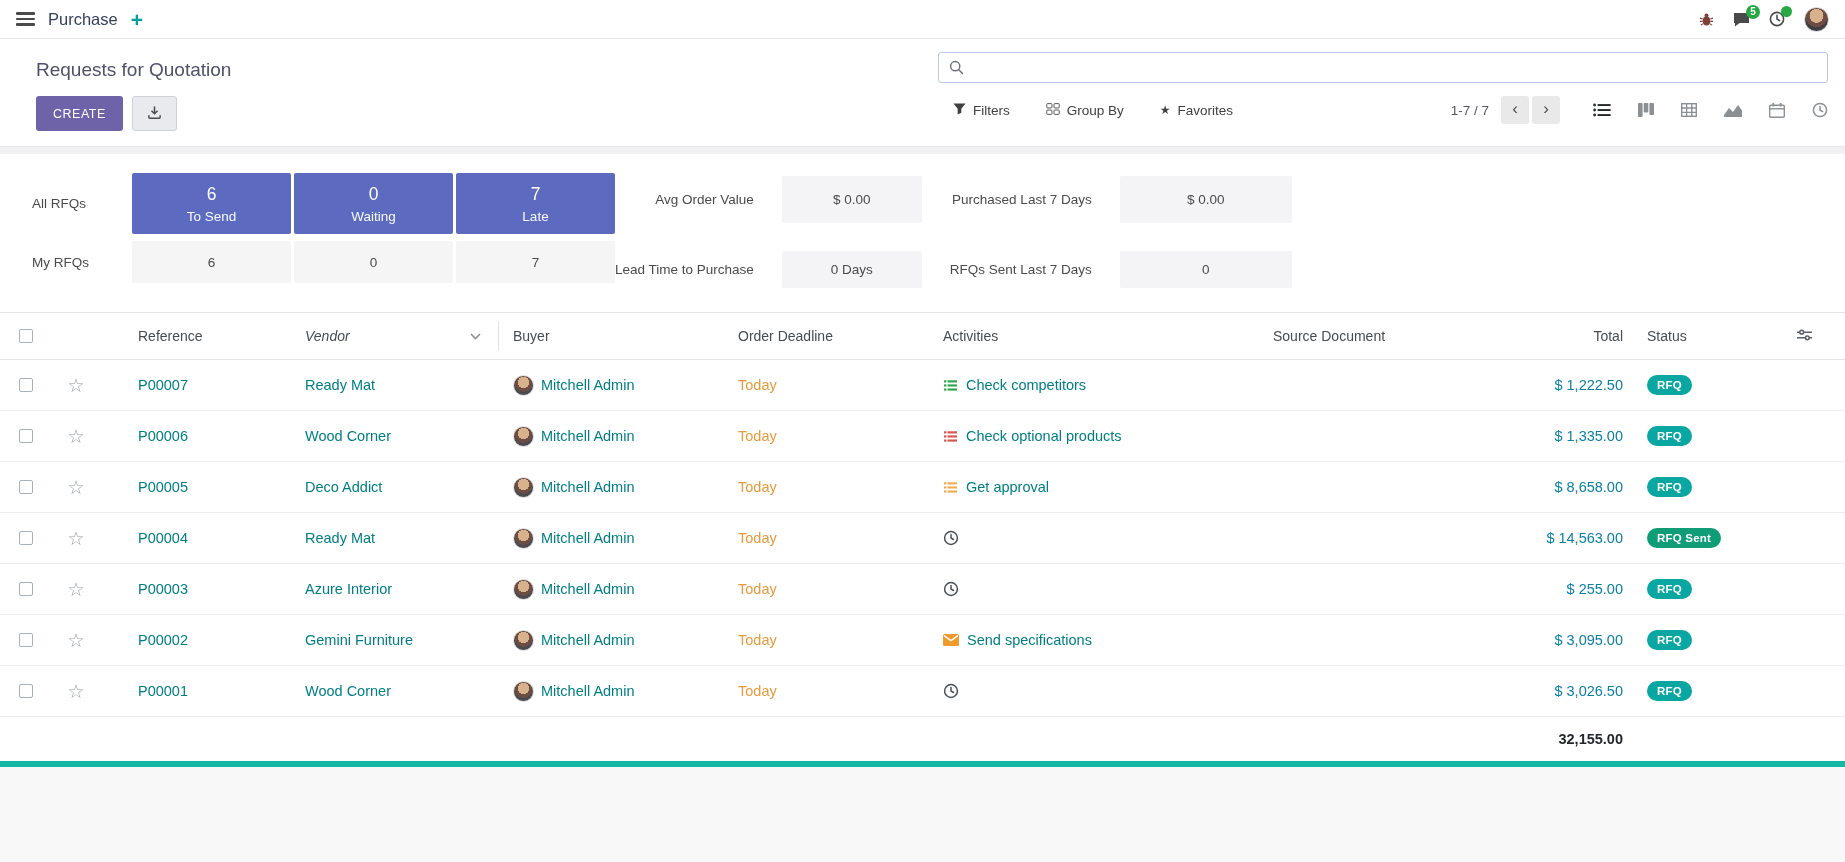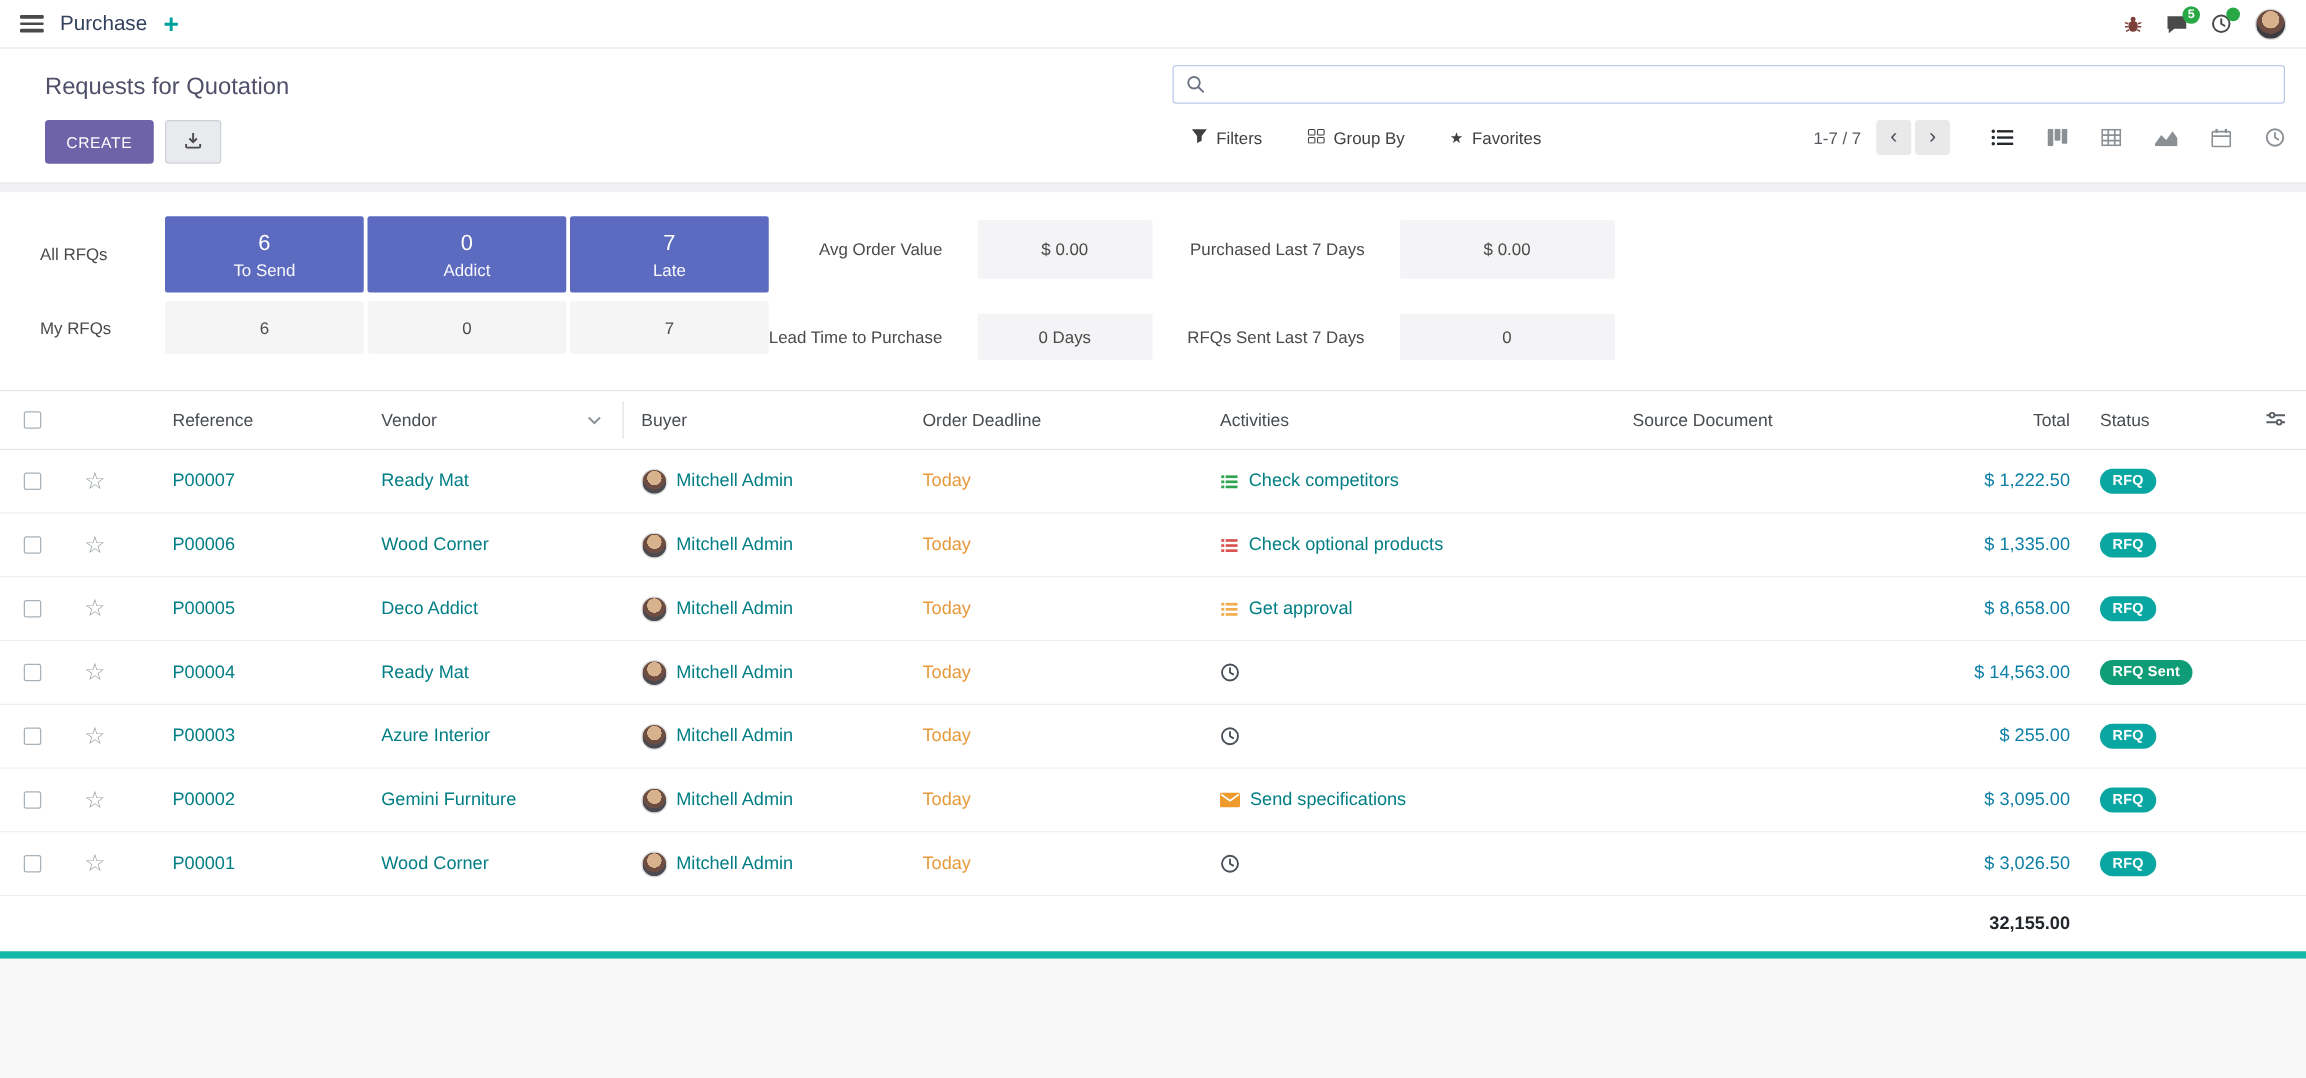--- a/index.html
+++ b/index.html
@@ -64,26 +64,26 @@
   .tr { display: flex; align-items: center; height: 51px; border-bottom: 1px solid #ebedef; font-size: 14.5px; background: #fff; }
   .thead { height: 48px; border-top: 1px solid #e1e5e9; border-bottom: 1px solid #e1e5e9; font-size: 14px; color: #474c51; font-weight: 500; }
   .tfoot { height: 50px; border-bottom: 6px solid #14b8a6; }
   .td { display: flex; align-items: center; flex: none; height: 100%; }
   .col-select { width: 52px; justify-content: center; }
   .col-star { width: 48px; justify-content: center; }
   .col-ref { width: 205px; padding-left: 38px; }
   .col-vendor { width: 208px; }
   .col-buyer { width: 225px; gap: 7px; }
   .col-deadline { width: 205px; }
-  .col-activity { width: 330px; gap: 8px; margin-left: 33px; }
+  .col-activity { width: 330px; gap: 8px; }
   .col-source { width: 250px; }
   .col-total { width: 100px; justify-content: flex-end; }
   .col-status { width: 140px; padding-left: 24px; }
   .col-gear { flex: 1; justify-content: center; color: #5a5f64; }
-  .thead .col-vendor { position: relative; }
+  .thead .col-vendor { position: relative; font-style: italic; }
   .sort-chevron { margin-left: auto; margin-right: 32px; color: #8b9095; display: inline-flex; }
   .vendor-divider { position: absolute; right: 14px; top: 8px; bottom: 8px; width: 1px; background: #e2e2e2; }
 
   .checkbox { width: 14px; height: 14px; border: 1px solid #a9b1b8; border-radius: 2px; background: #fff; cursor: pointer; }
   .star { font-size: 19px; color: #98a0a6; cursor: pointer; line-height: 1; }
   .link { color: #017e84; text-decoration: none; cursor: pointer; }
   .deadline { color: #e79a3c; }
   .total { color: #0a7ea4; }
   .tfoot .total-sum { color: #23272b; font-weight: bold; font-size: 14.5px; }
   .avatar-sm { width: 21px; height: 21px; border-radius: 50%; flex: none; background: radial-gradient(circle at 50% 34%, #d8b28d 0 36%, #6d4c41 37% 58%, #4a4a50 59% 100%); border: 1px solid #ddd; }
@@ -243,21 +243,21 @@
 
   <section class="dashboard">
     <div class="dash-left">
       <span class="dash-row-label">All RFQs</span>
       <button class="kpi-btn">
         <span class="kpi-value">6</span>
         <span class="kpi-label">To Send</span>
       </button>
       <button class="kpi-btn">
         <span class="kpi-value">0</span>
-        <span class="kpi-label">Addict</span>
+        <span class="kpi-label">Waiting</span>
       </button>
       <button class="kpi-btn">
         <span class="kpi-value">7</span>
         <span class="kpi-label">Late</span>
       </button>
       <span class="dash-row-label">My RFQs</span>
       <span class="kpi-my">6</span>
       <span class="kpi-my">0</span>
       <span class="kpi-my">7</span>
     </div>

